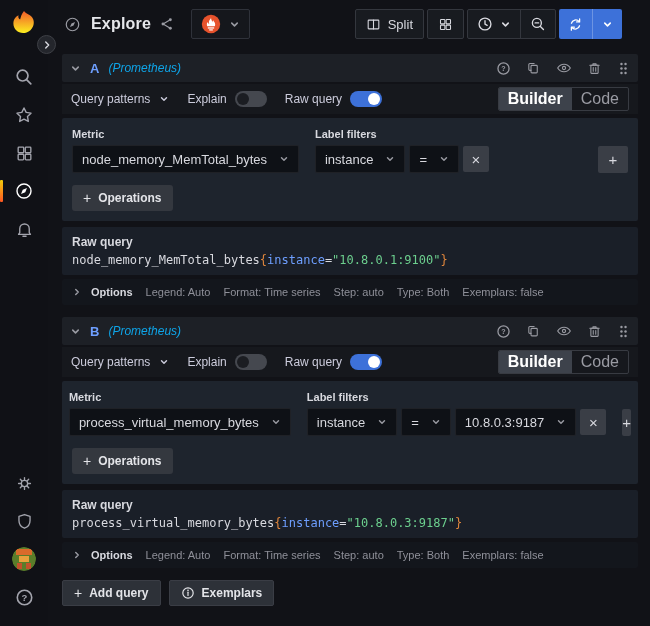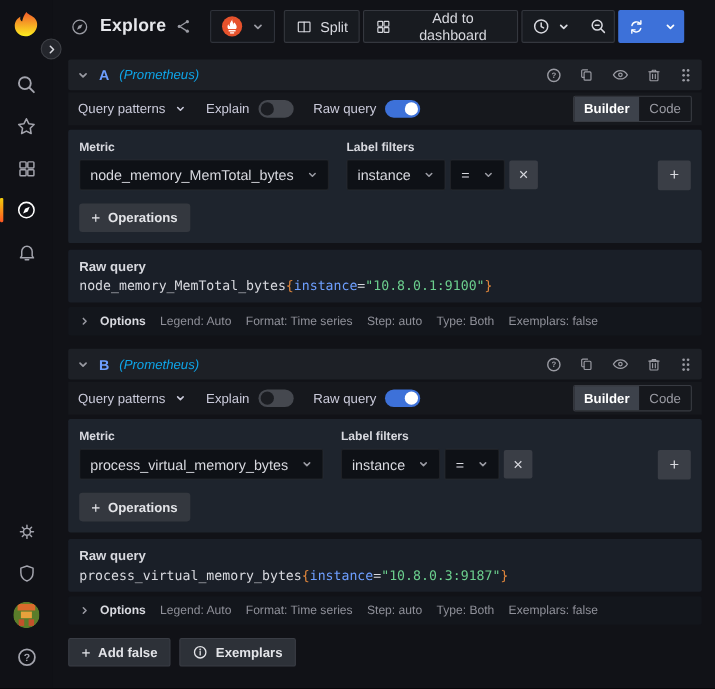--- a/index.html
+++ b/index.html
@@ -79,21 +79,21 @@
     gap:18px; padding:0 9px;
   }
   .dd-btn { display:flex; align-items:center; gap:9px; background:none; border:0; color:#ccccdc; font-size:12px; font-family:inherit; cursor:pointer; }
   .tgl-group { display:flex; align-items:center; gap:8px; font-size:12px; color:#ccccdc; }
   .toggle { position:relative; width:32px; height:16px; border-radius:8px; cursor:pointer; }
   .toggle.off { background:#45484f; }
   .toggle.off .knob { position:absolute; left:2px; top:2px; width:12px; height:12px; border-radius:50%; background:#1b1d22; }
   .toggle.on { background:#3d71d9; }
   .toggle.on .knob { position:absolute; right:2px; top:2px; width:12px; height:12px; border-radius:50%; background:#fff; }
   .segmented { margin-left:auto; display:flex; align-items:center; height:24px; border:1px solid #383b42; border-radius:2px; overflow:hidden; }
-  .seg { padding:0 9px; height:100%; display:flex; align-items:center; font-size:12px; cursor:pointer; color:#9a9ba3; background:none; border:0; font-family:inherit; }
+  .seg { padding:0 9px; height:100%; display:flex; align-items:center; font-size:16px; cursor:pointer; color:#9a9ba3; background:none; border:0; font-family:inherit; }
   .seg.active { background:#3d424b; color:#fff; font-weight:600; }
 
   .qeditor { margin-top:4px; background:#1e242d; border-radius:2px; padding:10px; }
   .fields { display:flex; align-items:flex-end; gap:16px;justify-content:center; }
   .fld { display:flex; flex-direction:column; }
   .fld-label { font-size:11px; font-weight:600; color:#d8d9df; margin-bottom:5px; }
   .fld-row { display:flex; align-items:center; gap:4px; }
   .select {
     height:28px; display:inline-flex; align-items:center; gap:12px; padding:0 9px;
     background:#0e1116; border:1px solid rgba(255,255,255,.07); border-radius:2px;
@@ -293,21 +293,20 @@
       </button>
       <button class="tb-btn">
         <span>
           <svg class="ic" viewBox="0 0 24 24" width="15" height="15">
               <rect x="4" y="4" width="7" height="7" rx="1"></rect>
               <rect x="13" y="4" width="7" height="7" rx="1"></rect>
               <rect x="4" y="13" width="7" height="7" rx="1"></rect>
               <rect x="13" y="13" width="7" height="7" rx="1"></rect>
             </svg>
         </span>
-        <span>Add to dashboard</span>
       </button>
       <div class="time-group">
         <button class="time-seg">
           <span>
             <svg class="ic" viewBox="0 0 20 20" width="16" height="16">
                 <circle cx="10" cy="10" r="7.4"></circle>
                 <path d="M10 6v4.2l2.7 1.5"></path>
               </svg>
           </span>
           <span>
@@ -613,20 +612,28 @@
                   </span>
               </button>
               <button class="select">
                 <span>=</span>
                 <span>
                     <svg class="ic" viewBox="0 0 12 12" width="10" height="10" style="color:#9a9ba3">
                       <path d="M3 4.5l3 3 3-3"></path>
                     </svg>
                   </span>
               </button>
+              <button class="select">
+                <span>10.8.0.3:9187</span>
+                <span>
+                    <svg class="ic" viewBox="0 0 12 12" width="10" height="10" style="color:#9a9ba3">
+                      <path d="M3 4.5l3 3 3-3"></path>
+                    </svg>
+                  </span>
+              </button>
               <button class="sq-btn">
                   <span>×</span>
                 </button>
             </div>
           </div>
           <button class="sq-btn plus-btn">
               <span>+</span>
             </button>
         </div>
         <button class="ops-btn">
@@ -651,21 +658,21 @@
         <span class="opt-item">Format: Time series</span>
         <span class="opt-item">Step: auto</span>
         <span class="opt-item">Type: Both</span>
         <span class="opt-item">Exemplars: false</span>
       </div>
     </section>
 
     <div class="footer">
       <button class="f-btn">
         <span class="f-plus">+</span>
-        <span>Add false</span>
+        <span>Add query</span>
       </button>
       <button class="f-btn">
         <span>
           <svg class="ic" viewBox="0 0 20 20" width="14" height="14">
               <circle cx="10" cy="10" r="7.4"></circle>
               <path d="M10 9v4.4"></path>
               <circle cx="10" cy="6.4" r="0.4" fill="currentColor" stroke="currentColor"></circle>
             </svg>
         </span>
         <span>Exemplars</span>

